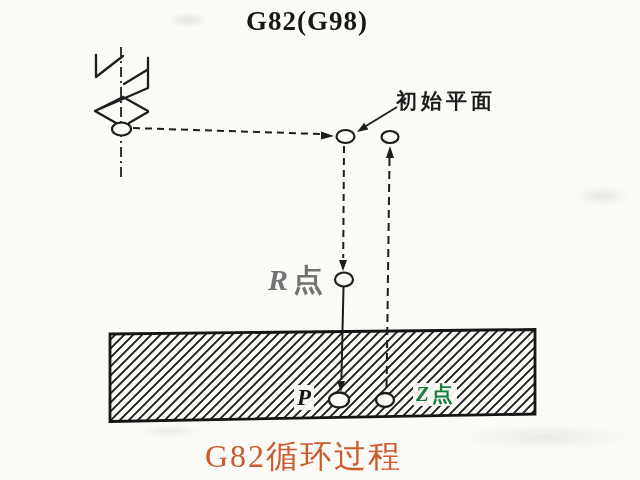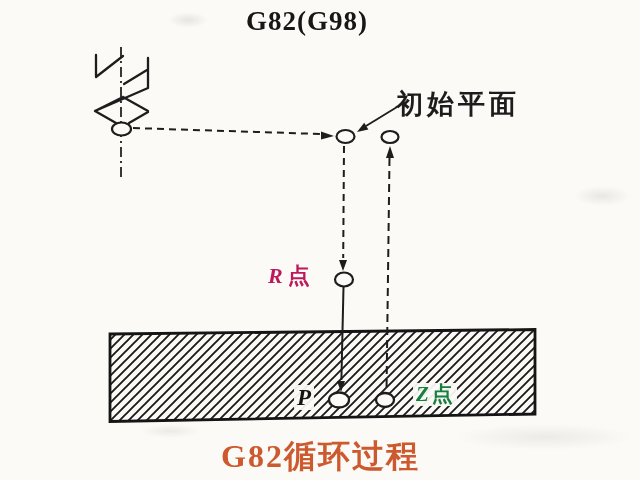--- a/index.html
+++ b/index.html
@@ -13,47 +13,47 @@
   }
   .art{position:absolute;left:0;top:0;width:640px;height:480px;}
   .txt{position:absolute;white-space:nowrap;line-height:1;}
   .title{
     left:246px;top:8px;
     font-size:27px;font-weight:700;letter-spacing:1px;
     color:#171717;
   }
   .lbl-init{
     left:396px;top:91px;
-    font-size:27px;font-weight:700;letter-spacing:4px;
+    font-size:21px;font-weight:700;letter-spacing:4px;
     color:#1c1c1c;
   }
   .lbl-r{
     left:268px;top:265px;
-    font-size:22px;font-weight:700;letter-spacing:2px;
-    color:#be185d;
+    font-size:30px;font-weight:700;letter-spacing:2px;
+    color:#737373;
   }
   .lbl-r .ltr{font-style:italic;margin-right:3px;}
   .halo{
     background:rgba(251,250,246,0.94);
     padding:1px 3px;border-radius:2px;
   }
   .lbl-p{
     left:294px;top:385px;
     font-size:23px;font-weight:700;font-style:italic;
     color:#141414;
   }
   .lbl-z{
     left:413px;top:383px;
     font-size:21px;font-weight:700;letter-spacing:1px;
     color:#15803d;
   }
   .lbl-z .ltr{font-style:italic;margin-right:2px;}
   .caption{
-    left:221px;top:440px;
-    font-size:32px;font-weight:700;letter-spacing:2px;
+    left:205px;top:440px;
+    font-size:32px;font-weight:400;letter-spacing:2px;
     color:#cc5a2e;
   }
   .smudge{position:absolute;pointer-events:none;border-radius:50%;}
   .sm-a{left:574px;top:186px;width:56px;height:20px;
         background:radial-gradient(closest-side,rgba(150,145,140,0.18),rgba(150,145,140,0));}
   .sm-b{left:455px;top:424px;width:180px;height:26px;border-radius:40%;
         background:radial-gradient(closest-side,rgba(160,155,148,0.16),rgba(160,155,148,0));}
   .sm-c{left:168px;top:12px;width:40px;height:16px;
         background:radial-gradient(closest-side,rgba(150,145,140,0.20),rgba(150,145,140,0));}
   .sm-d{left:140px;top:424px;width:60px;height:14px;

